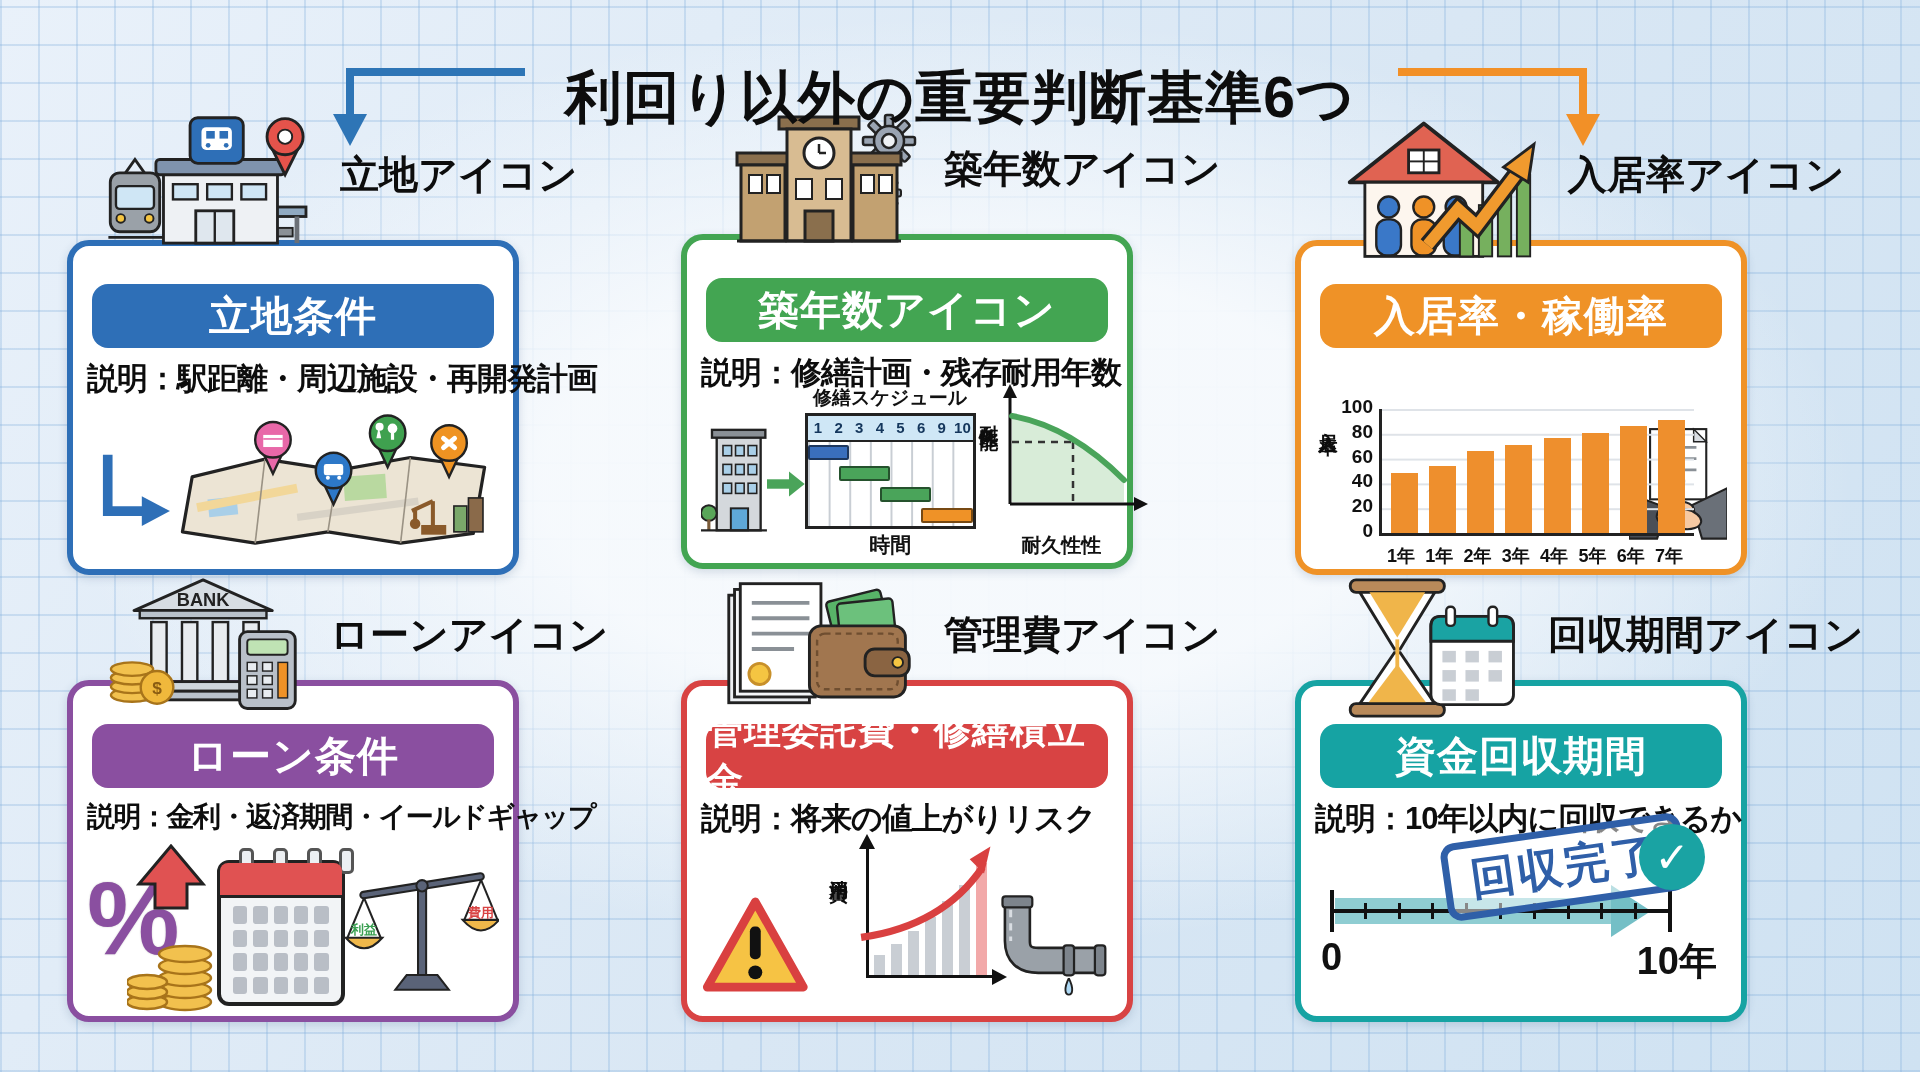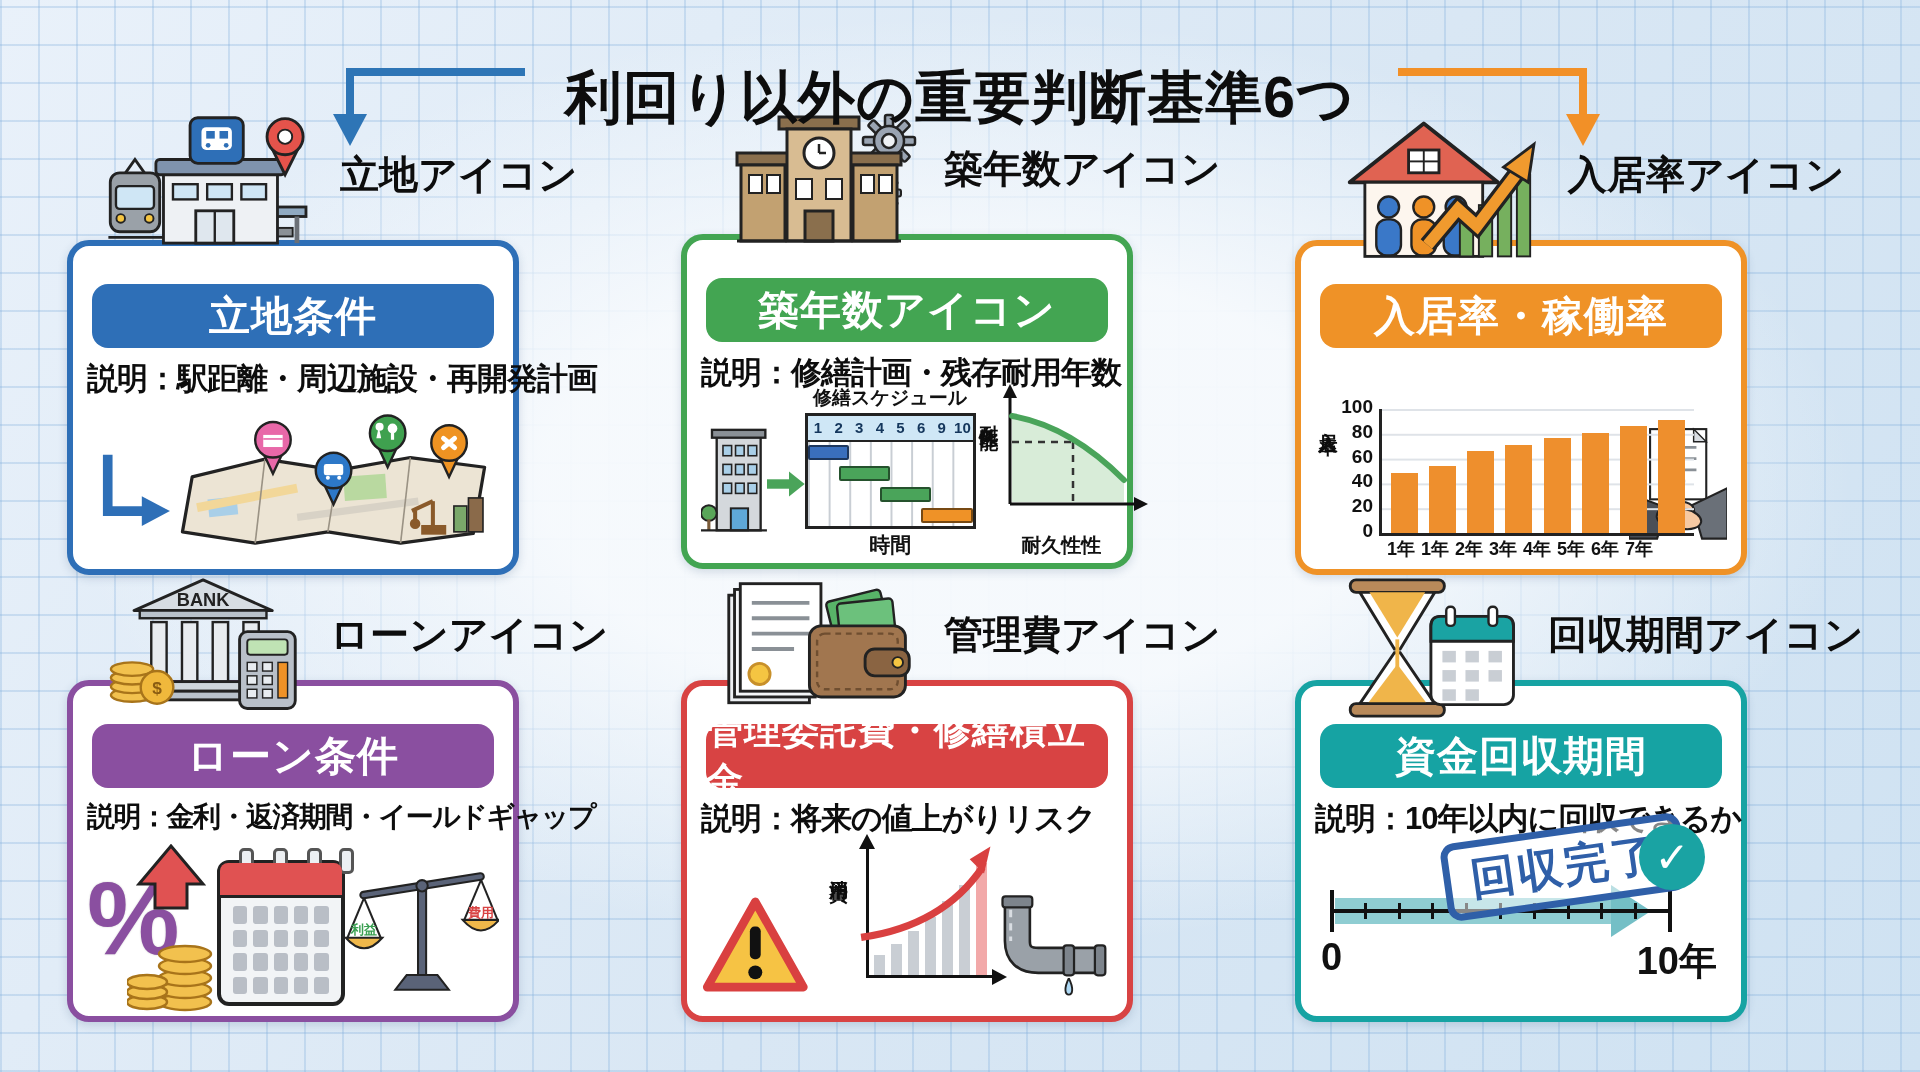--- a/index.html
+++ b/index.html
@@ -60,21 +60,21 @@
   .occ-ylabel{position:absolute;left:0;top:14px;}
   .occ-yticks{position:absolute;left:20px;top:4px;width:40px;height:124px;}
   .occ-ytick{position:absolute;right:2px;font-size:19px;font-weight:800;line-height:20px;}
   .occ-plot{position:absolute;left:64px;top:6px;width:312px;height:124px;
     border-left:3px solid #222;border-bottom:3px solid #222;
     background-image:linear-gradient(#dfe3e8 2px,transparent 2px);background-size:100% 24.8px;}
   .occ-bars{position:absolute;inset:0;display:flex;justify-content:space-between;padding:0 5px;}
   .occ-col{width:34px;height:100%;display:flex;align-items:flex-end;justify-content:center;}
   .occ-bar{width:27px;}
   .occ-xlabels{position:absolute;left:64px;top:134px;width:312px;display:flex;
-    padding:0 5px;box-sizing:border-box;}
+    justify-content:space-between;padding:7px 5px;box-sizing:border-box;}
   .occ-xlabel{width:34px;text-align:center;font-size:18px;font-weight:800;white-space:nowrap;}
   
   .loan-row{position:absolute;inset:0;display:flex;align-items:flex-end;justify-content:space-between;}
   .pct-group{position:relative;width:160px;height:168px;}
   .pct-sign{position:absolute;left:0;top:22px;font-size:104px;font-weight:900;color:#8a4fa0;
     text-shadow:0 0 2px rgba(0,0,0,.2);line-height:1;}
   .calendar{position:relative;width:148px;height:138px;background:#f2f4f6;border:4px solid #222;
     border-radius:12px;margin-bottom:6px;}
   .cal-top{position:absolute;left:-1px;right:-1px;top:-1px;height:32px;background:#e05252;
     border-radius:8px 8px 0 0;border-bottom:3px solid #222;}

